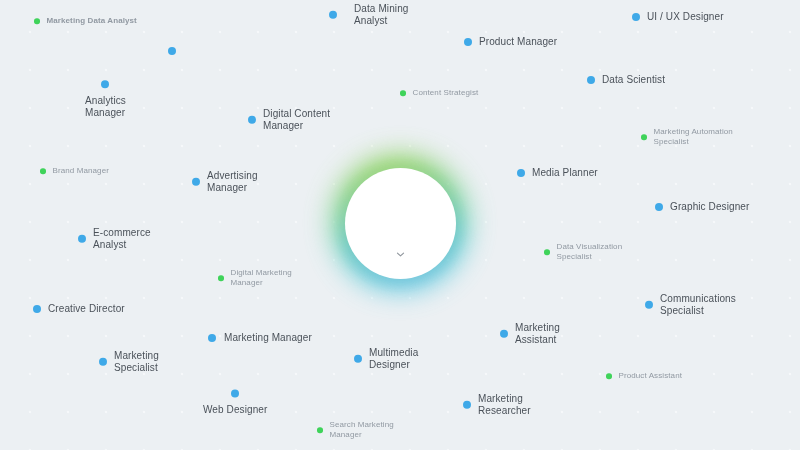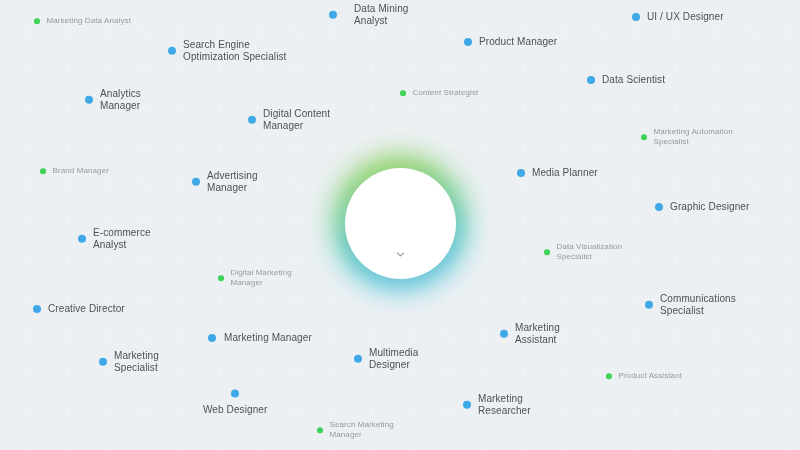--- a/index.html
+++ b/index.html
@@ -134,51 +134,49 @@
     display:block;
   }
   #explore-chevron svg { display:block; width:9px; height:9px; }
 </style>
 </head>
 <body>
 
 <div id="canvas"></div>
 
 <div id="node-layer">
-    <div class="node green left" style="left: 34px; top: 21px;">
+    <div class="node green left" style="left: 34px; top: 21px; font-weight: bold;">
       <span class="dot"></span>
       <span class="label" style="white-space: pre;">Marketing Data Analyst</span>
     </div>
     <div class="node blue left" style="left: 329px; top: 15px; gap: 17px;">
       <span class="dot"></span>
       <span class="label" style="white-space: pre;">Data Mining
 Analyst</span>
     </div>
     <div class="node blue left" style="left: 632px; top: 17px;">
       <span class="dot"></span>
       <span class="label" style="white-space: pre;">UI / UX Designer</span>
     </div>
     <div class="node blue left" style="left: 168px; top: 51px;">
       <span class="dot"></span>
-      <span class="label" style="white-space: pre;">Search Engine
-Optimization Specialist</span>
     </div>
     <div class="node blue left" style="left: 464px; top: 42px;">
       <span class="dot"></span>
       <span class="label" style="white-space: pre;">Product Manager</span>
     </div>
     <div class="node blue left" style="left: 587px; top: 80px;">
       <span class="dot"></span>
       <span class="label" style="white-space: pre;">Data Scientist</span>
     </div>
     <div class="node green left" style="left: 400px; top: 93px;">
       <span class="dot"></span>
       <span class="label" style="white-space: pre;">Content Strategist</span>
     </div>
-    <div class="node blue left" style="left: 85px; top: 100px;">
+    <div class="node blue left" style="left: 85px; top: 100px; flex-direction: column;">
       <span class="dot"></span>
       <span class="label" style="white-space: pre;">Analytics
 Manager</span>
     </div>
     <div class="node blue left" style="left: 248px; top: 120px;">
       <span class="dot"></span>
       <span class="label" style="white-space: pre;">Digital Content
 Manager</span>
     </div>
     <div class="node green left" style="left: 641px; top: 137px;">

